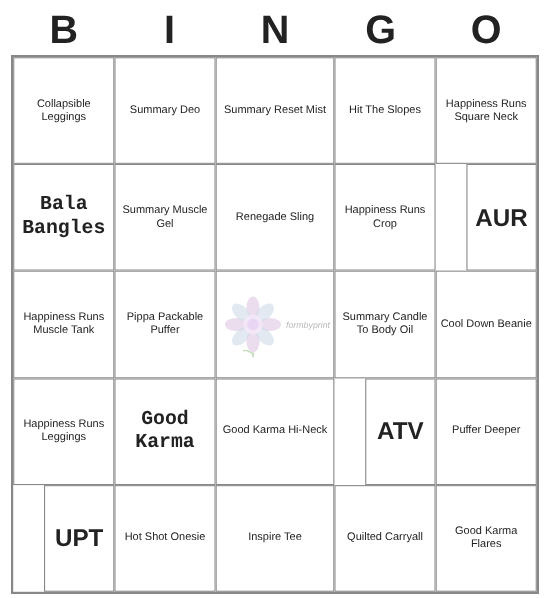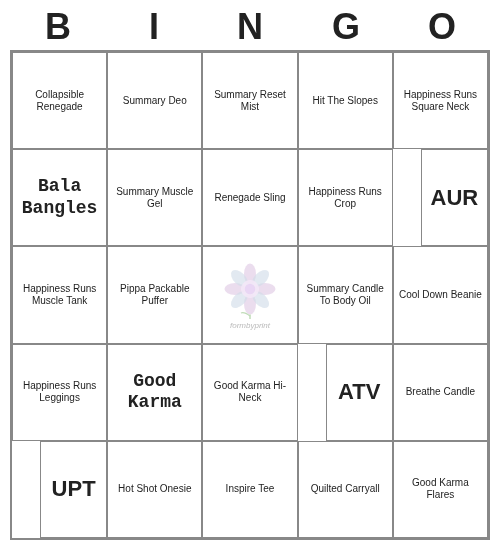--- a/index.html
+++ b/index.html
@@ -55,21 +55,21 @@
     }
     .bingo-cell.medium-text {
       font-size: 18px;
       font-weight: bold;
       font-family: Liberation Mono, monospace;
     }
     .bingo-cell.center-cell {
       
       font-size: 9px;
       color: #aaa;
-      flex-direction: column;
+      flex-direction: row;
     }
     .watermark-svg {
       width: 60px;
       height: 60px;
       opacity: 0.5;
     }
     .center-label {
       font-size: 8px;
       color: #bbb;
       margin-top: 2px;
@@ -81,21 +81,21 @@
 
 <div class="bingo-header">
   <div class="bingo-header-letter">B</div>
   <div class="bingo-header-letter">I</div>
   <div class="bingo-header-letter">N</div>
   <div class="bingo-header-letter">G</div>
   <div class="bingo-header-letter">O</div>
 </div>
 
 <div class="bingo-grid" id="grid-container">
-<div class="bingo-cell">Collapsible Renegade</div>
+<div class="bingo-cell">Collapsible Leggings</div>
     <div class="bingo-cell">Summary Deo</div>
     <div class="bingo-cell">Summary Reset Mist</div>
     <div class="bingo-cell">Hit The Slopes</div>
     <div class="bingo-cell">Happiness Runs Square Neck</div>
     <div class="bingo-cell medium-text">Bala Bangles</div>
     <div class="bingo-cell">Summary Muscle Gel</div>
     <div class="bingo-cell">Renegade Sling</div>
     <div class="bingo-cell">Happiness Runs Crop</div>
     <div class="bingo-cell large-text">AUR</div>
     <div class="bingo-cell">Happiness Runs Muscle Tank</div>
@@ -119,19 +119,19 @@
         <path d="M40 76 Q32 70 28 72" stroke="#80b870" stroke-width="1.5" fill="none"></path>
       </svg>
       <span class="center-label">formbyprint</span>
     </div>
     <div class="bingo-cell">Summary Candle To Body Oil</div>
     <div class="bingo-cell">Cool Down Beanie</div>
     <div class="bingo-cell">Happiness Runs Leggings</div>
     <div class="bingo-cell medium-text">Good Karma</div>
     <div class="bingo-cell">Good Karma Hi-Neck</div>
     <div class="bingo-cell large-text">ATV</div>
-    <div class="bingo-cell">Breathe Candle</div>
+    <div class="bingo-cell">Puffer Deeper</div>
     <div class="bingo-cell large-text">UPT</div>
     <div class="bingo-cell">Hot Shot Onesie</div>
     <div class="bingo-cell">Inspire Tee</div>
     <div class="bingo-cell">Quilted Carryall</div>
     <div class="bingo-cell">Good Karma Flares</div>
   </div>
 
 </body></html>

